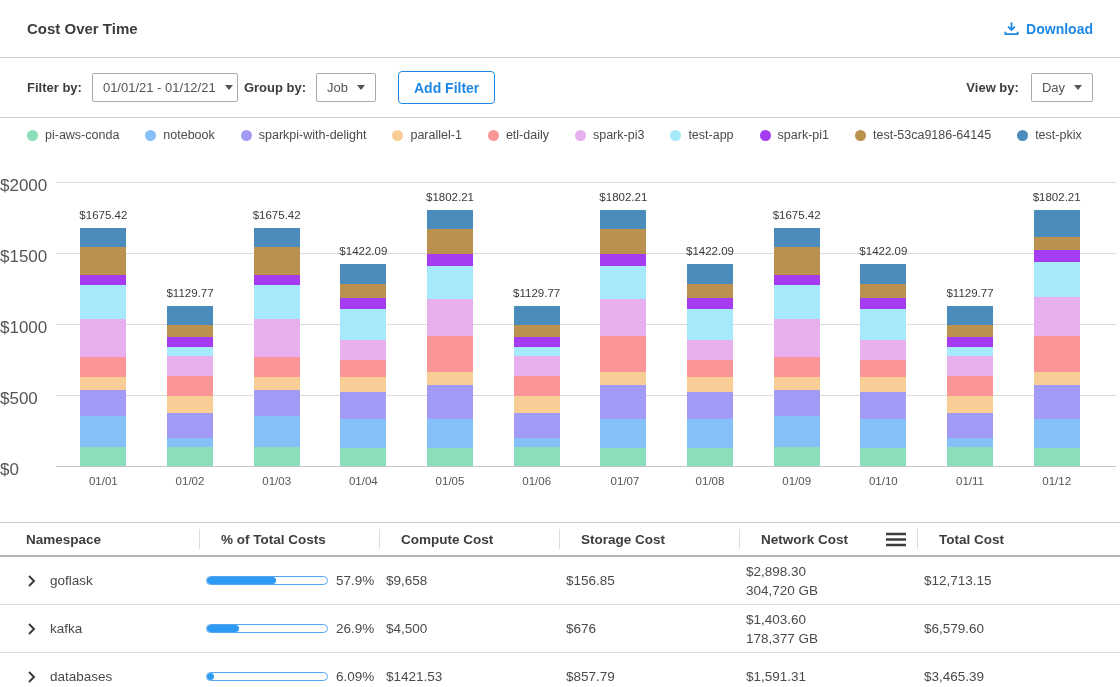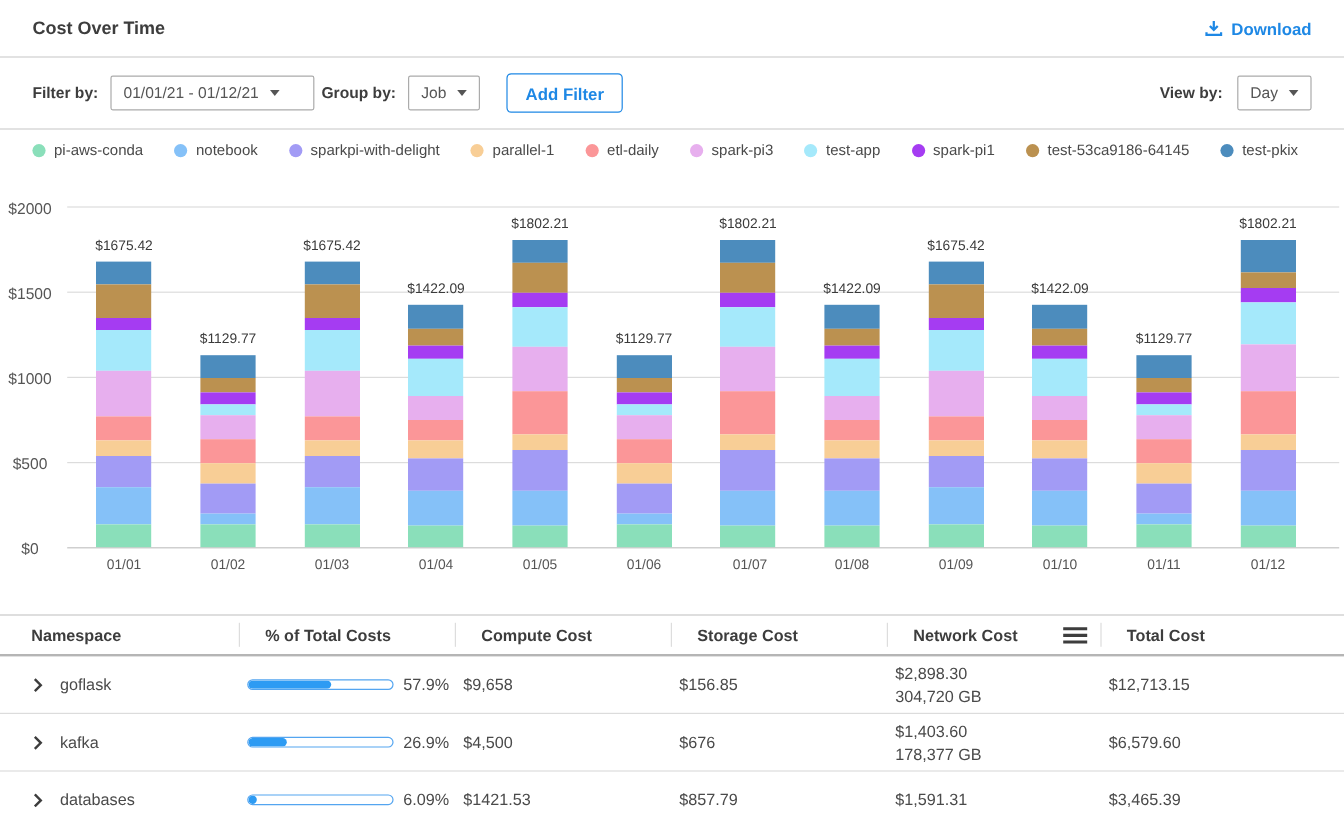--- a/index.html
+++ b/index.html
@@ -2,51 +2,51 @@
 <html><head>
 <meta charset="utf-8">
 <style>
   * { margin:0; padding:0; box-sizing:border-box; }
   html,body { background:#fff; }
   .page {
     width:1120px; height:687px; position:relative; overflow:hidden;
     background:#fff; font-family:"Liberation Sans", sans-serif; color:#4a4a4a;
   }
   
-  .hdr { height:48px; display:flex; align-items:center; justify-content:space-between;
+  .hdr { height:58px; display:flex; align-items:center; justify-content:space-between;
          padding:0 27px; border-bottom:1px solid #cfcfcf; }
   .hdr-title { font-size:15px; font-weight:bold; color:#3d3d3d; }
   .download { display:flex; align-items:center; gap:7px; color:#1e88e5;
               font-size:14px; font-weight:bold; cursor:pointer; }
   
   .fbar { height:60px; display:flex; align-items:center; padding:0 27px;
           border-bottom:1px solid #cfcfcf; }
   .lbl { font-size:13px; font-weight:bold; color:#3d3d3d; }
   .select { display:flex; align-items:center; gap:9px; border:1px solid #ababab;
             border-radius:2px; padding:0 10px; height:29px; font-size:13px;
             color:#555; background:#fff; cursor:pointer; white-space:nowrap; }
   .caret { width:0; height:0; border-left:4px solid transparent; border-right:4px solid transparent;
            border-top:5px solid #555; display:inline-block; }
-  .date-select { margin-left:10px; width:170px; }
+  .date-select { margin-left:10px; width:146px; }
   .groupby-lbl { margin-left:6px; }
   .job-select { margin-left:10px; }
   .add-filter { margin-left:22px; border:1px solid #1e88e5; border-radius:4px;
                 color:#1e88e5; background:#fff; font-size:14px; font-weight:bold;
                 padding:0 15px; height:33px; cursor:pointer;
                 font-family:"Liberation Sans", sans-serif; }
   .fspacer { flex:1; }
   .day-select { margin-left:12px; }
   
   .legend { height:34px; display:flex; align-items:center; padding:0 27px; gap:26px;
             font-size:12.5px; color:#4a4a4a; }
   .legend-item { display:flex; align-items:center; gap:7px; cursor:pointer; white-space:nowrap; }
   .dot { width:11px; height:11px; border-radius:50%; flex:0 0 auto; }
   
   .chart { position:relative; height:370px; }
-  .ylab { position:absolute; width:50px; text-align:center; font-size:13px; color:#555; }
+  .ylab { position:absolute; width:50px; text-align:left; font-size:17px; color:#555; }
   .plot { position:absolute; left:60px; top:30px; width:1040px; height:284px; }
   .gridline { position:absolute; left:-4px; right:-16px; height:1px; background:#dcdcdc; }
   .gridline.zero { background:#c4c4c4; }
   .bar { position:absolute; bottom:0; width:46px; display:flex; flex-direction:column-reverse; }
   .seg { width:100%; }
   .total-label { position:absolute; transform:translateX(-50%); font-size:11.5px;
                  color:#3a3a3a; white-space:nowrap; }
   .xlab { position:absolute; top:323px; transform:translateX(-50%); font-size:11.5px; color:#555; }
   
   .tbl { border-top:1px solid #c9c9c9; }

